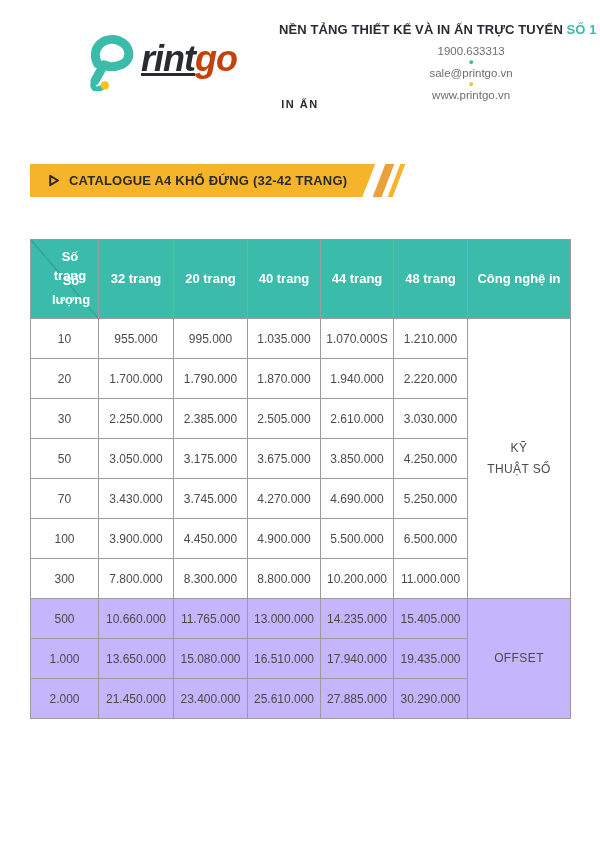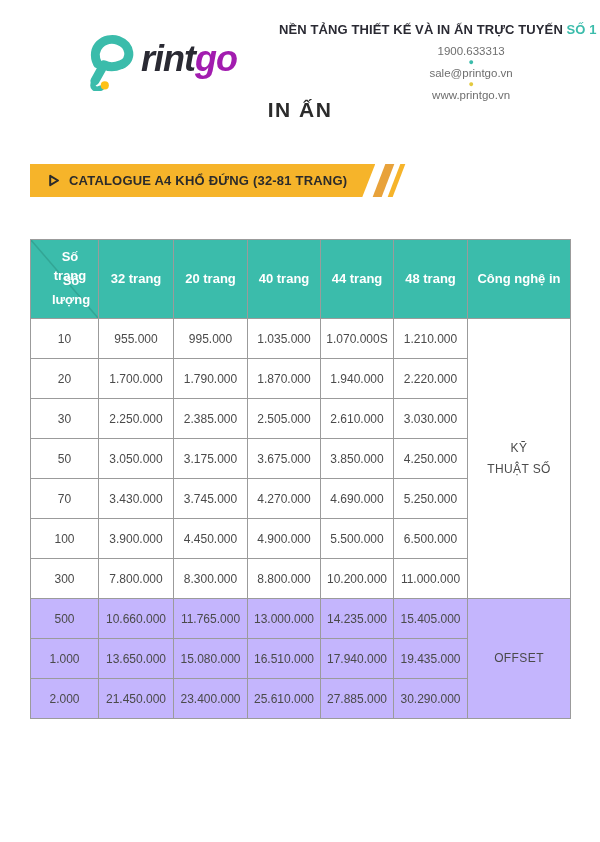--- a/index.html
+++ b/index.html
@@ -5,34 +5,34 @@
   * { margin:0; padding:0; box-sizing:border-box; }
   html,body { background:#ffffff; }
   body { font-family:"Liberation Sans", sans-serif; }
   .page { position:relative; width:600px; height:842px; background:#ffffff; overflow:hidden; }
 
   
   .header { position:absolute; top:22px; left:85px; right:28px; display:flex; align-items:center; }
   .logo { display:flex; align-items:center; }
   .logo svg { display:block; }
   .logo-text { font-size:36px; font-weight:800; font-style:italic; letter-spacing:-1px; margin-left:2px; line-height:1; padding-bottom:6px; }
-  .logo-rint { color:#2a2a33; }
-  .logo-go { color:#a21caf; }
+  .logo-rint { color:#2a2a33;text-decoration:underline; }
+  .logo-go { color:#c2410c; }
   .header-divider { width:1px; height:52px; background:#d2d2d2; margin:0 20px 0 22px; }
   .contact-block { flex:1; }
   .tagline { font-size:13px; font-weight:700; color:#2a2a33; letter-spacing:0.1px; white-space:nowrap; }
   .tagline-accent { color:#3bbcab; }
   .contact-row { display:flex; align-items:center; margin-top:8px; font-size:11.5px; color:#6e6e6e;flex-direction:column; }
   .contact-row .sep { font-size:9px; margin:0 12px; }
   .sep-teal { color:#3bbcab; }
   .sep-yellow { color:#e3c93f; }
 
   
   .title-block { position:absolute; top:98px; left:0; width:600px; text-align:center; color:#2b2b2b; }
-  .title-line1 { font-size:21px; font-weight:700; letter-spacing:1.5px; }
+  .title-line1 { font-size:11px; font-weight:700; letter-spacing:1.5px; }
   .title-line2 { font-size:21px; font-weight:700; letter-spacing:1px; margin-top:7px; }
 
   
   .banner-wrap { position:absolute; top:164px; left:30px; height:33px; }
   .banner { position:relative; height:33px; display:inline-flex; align-items:center; gap:9px;
             background:#f6b42a; color:#2b2b2b; font-size:13px; font-weight:700; letter-spacing:0.2px;
             padding:0 28px 0 18px; clip-path:polygon(0 0, 100% 0, calc(100% - 13px) 100%, 0 100%); }
   .banner-stripe1, .banner-stripe2 { position:absolute; top:0; height:33px; transform:skewX(-21deg); }
   .banner-stripe1 { right:-13px; width:9px; background:#e8a23b; }
   .banner-stripe2 { right:-24px; width:5px; background:#f6b42a; }
@@ -84,21 +84,21 @@
     <div class="title-line1">IN ẤN</div>
   </div>
 
   <div class="banner-wrap">
     <div class="banner">
       <span class="play-icon">
         <svg width="12" height="13" viewBox="0 0 12 13">
           <path d="M2.2 1.8 L10 6.5 L2.2 11.2 Z" fill="none" stroke="#2b2b2b" stroke-width="2" stroke-linejoin="round"></path>
         </svg>
       </span>
-      <span>CATALOGUE A4 KHỔ ĐỨNG (32-81 TRANG)</span>
+      <span>CATALOGUE A4 KHỔ ĐỨNG (32-42 TRANG)</span>
     </div>
     <div class="banner-stripe1"></div>
     <div class="banner-stripe2"></div>
   </div>
 
   <table class="price-table">
     <colgroup>
       <col style="width:68px">
         <col style="width:75px">
         <col style="width:74px">

